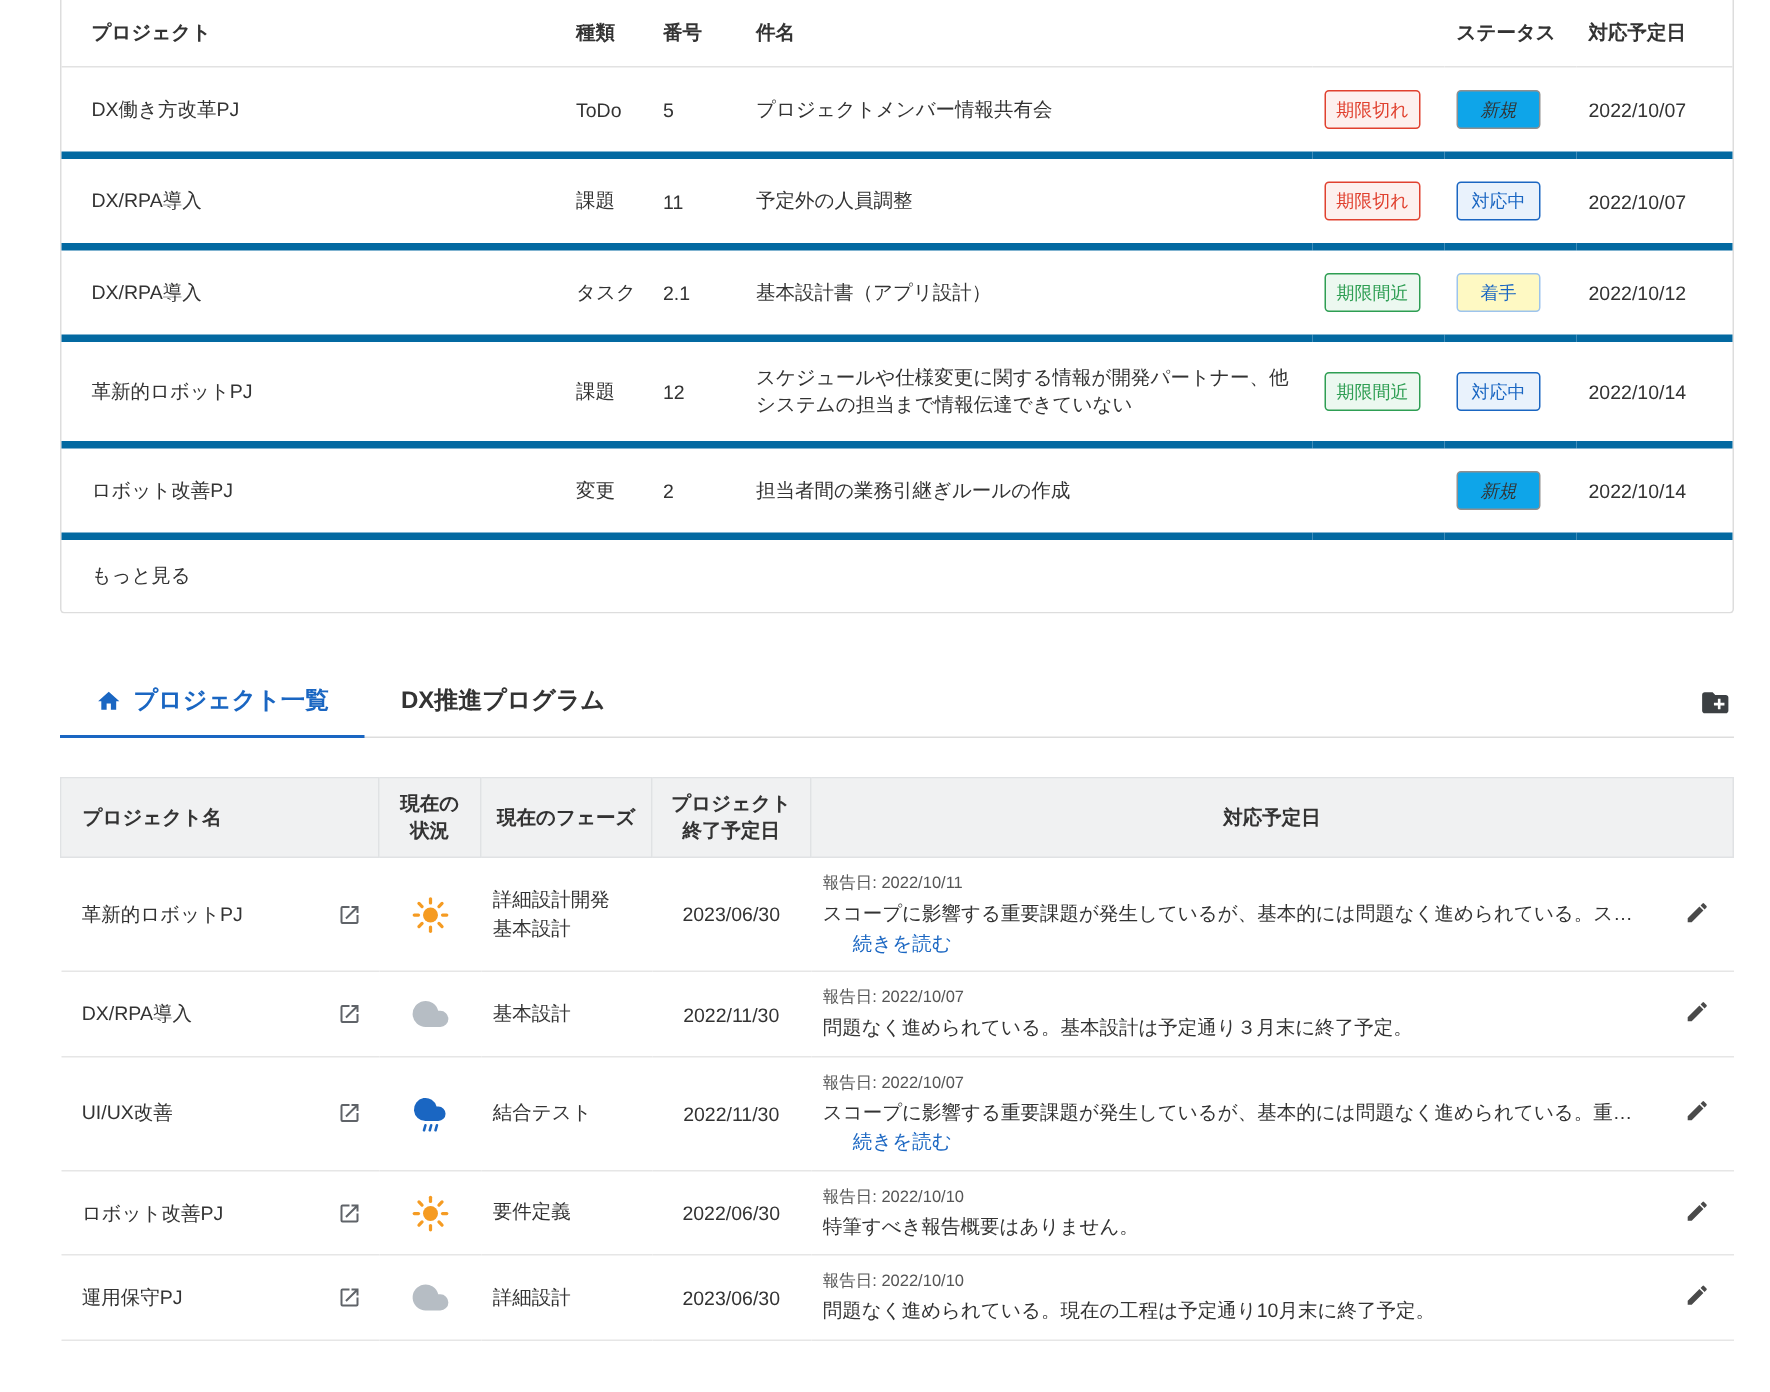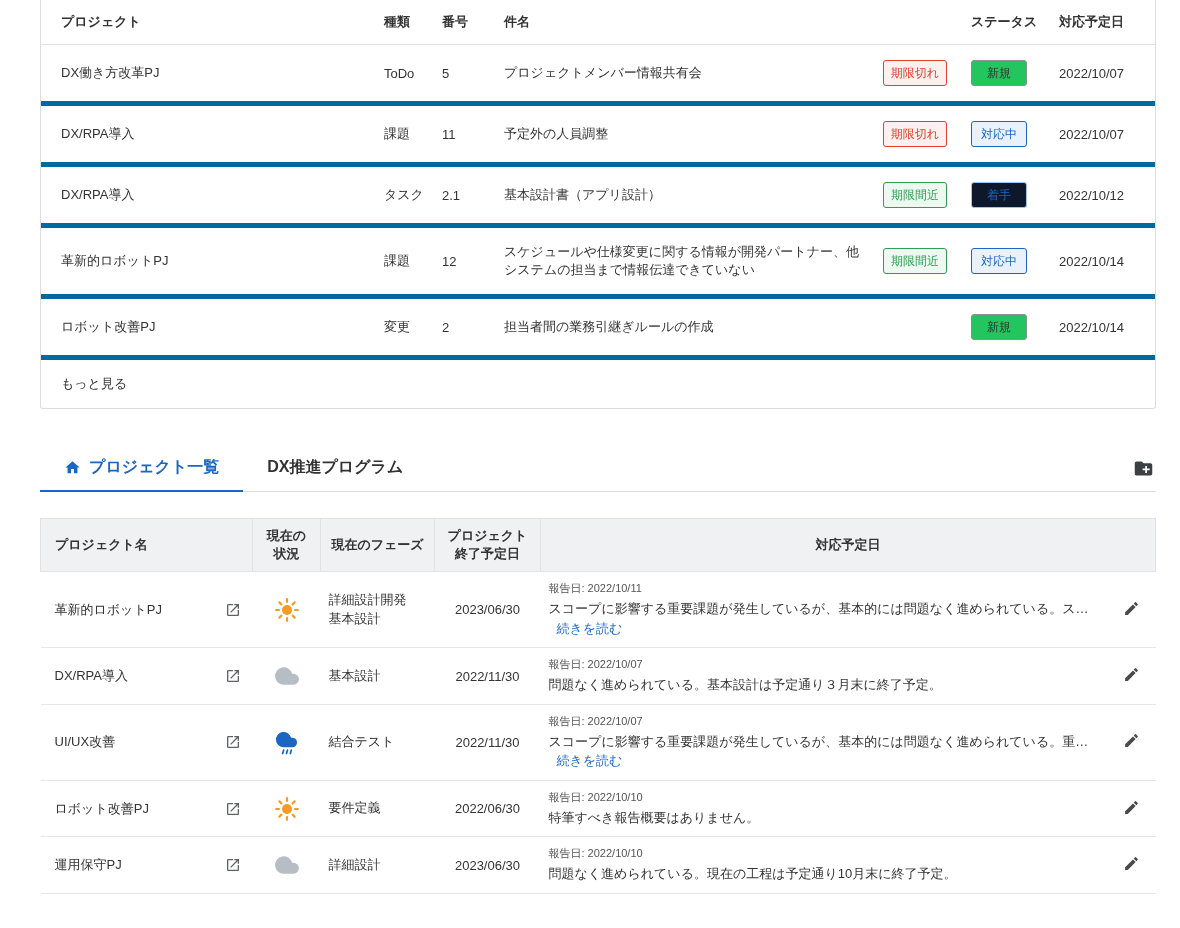--- a/index.html
+++ b/index.html
@@ -22,23 +22,23 @@
   .tasks-table td { padding: 15px 8px; border-bottom: 5px solid #0369a1; vertical-align: middle; }
   .col-project { width: 335px; padding-left: 20px !important; }
   .col-type { width: 58px; }
   .col-number { width: 62px; }
   .col-deadline { width: 88px; }
   .col-status { width: 88px; }
   .col-due { width: 104px; }
   .badge { display: inline-block; font-size: 12px; padding: 3px 0; min-width: 64px; text-align: center; border-radius: 3px; border: 1px solid; line-height: 1.5; }
   .badge-overdue { color: #e0412f; border-color: #e0412f; background: #fdf0ee; }
   .badge-near { color: #2e9e53; border-color: #2e9e53; background: #ecf8f0; }
-  .status-new { color: #333; border-color: #8f8f8f; background: #22c55e; min-width: 56px; }
+  .status-new { color: #333; border-color: #8f8f8f; background: #0ea5e9; min-width: 56px; font-style: italic; }
   .status-active { color: #1a66c2; border-color: #1a66c2; background: #e9f2fc; min-width: 56px; }
-  .status-started { color: #1a66c2; border-color: #9dc4ed; background: #0f172a; min-width: 56px; }
+  .status-started { color: #1a66c2; border-color: #9dc4ed; background: #fef9c3; min-width: 56px; }
   .more-row { padding: 15px 20px; cursor: pointer; }
 
   
   .tabs-section { margin-top: 36px; }
   .tab-bar { display: flex; align-items: stretch; border-bottom: 1px solid #ddd; }
   .tab { display: flex; align-items: center; gap: 8px; padding: 12px 24px 13px; font-size: 16px; font-weight: bold; cursor: pointer; position: relative; color: #333; }
   .tab.active { color: #1a66c2; }
   .tab.active::after { content: ""; position: absolute; left: 0; right: 0; bottom: -1px; height: 2px; background: #1a66c2; }
   .tab svg { display: block; }
   .tab-add { margin-left: auto; display: flex; align-items: center; color: #3c4043; cursor: pointer; padding: 0 2px; }
@@ -55,21 +55,21 @@
   .p-name .name-wrap { display: flex; align-items: center; justify-content: space-between; }
   .ext-icon { display: flex; cursor: pointer; padding-right: 4px; }
   .p-weather { text-align: center; }
   .p-weather span { display: inline-flex; vertical-align: middle; }
   .p-phase { white-space: pre-line; line-height: 1.45; }
   .p-end { text-align: center; }
   .p-edit { width: 48px; text-align: center; }
   .edit-icon { cursor: pointer; display: inline-flex; }
   .report-date { font-size: 11px; color: #555; }
   .summary-line { margin-top: 3px; line-height: 1.5; }
-  .read-more { color: #1a66c2; cursor: pointer; margin-left: 8px; }
+  .read-more { color: #1a66c2; cursor: pointer; margin-left: 20px; }
 </style>
 </head>
 <body>
 
 <div class="page">
 
   <section class="tasks-card">
     <table class="tasks-table">
       <thead>
         <tr>

